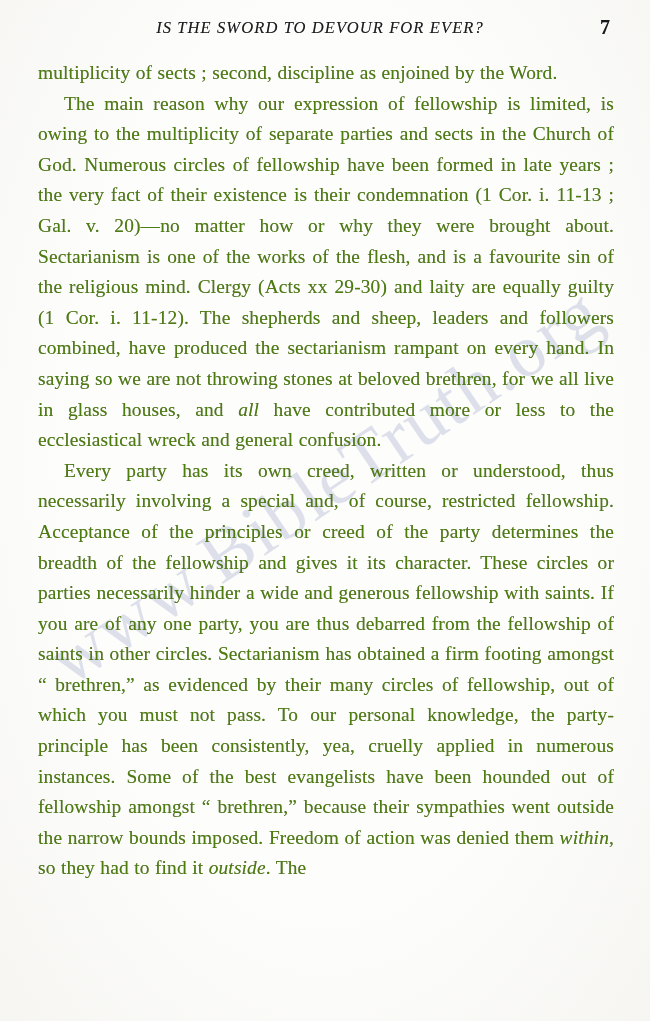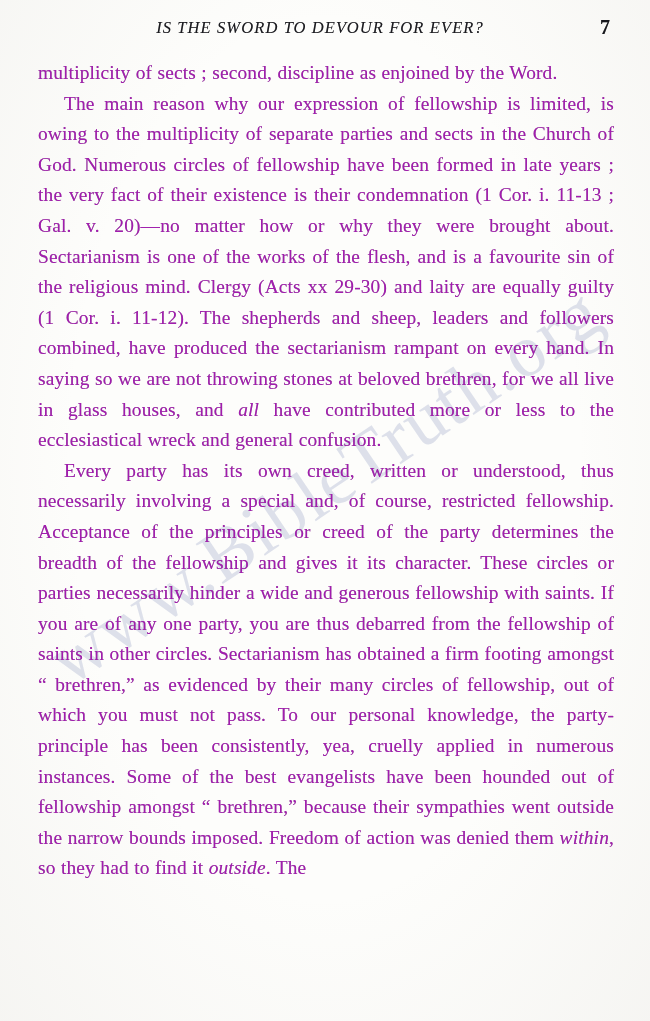--- a/index.html
+++ b/index.html
@@ -92,21 +92,21 @@
     width: 576px;
     z-index: 6;
   }
 
   .para {
     margin: 0;
     font-size: 19.4px;
     line-height: 30.6px;
     text-align: justify;
     text-justify: inter-word;
-    color: #a21caf;
+    color: #4d7c0f;
     letter-spacing: 0.15px;
     word-spacing: 0.4px;
   }
   .para + .para {
     margin-top: 0px;
   }
   .indent {
     text-indent: 26px;
   }
   .para i {

